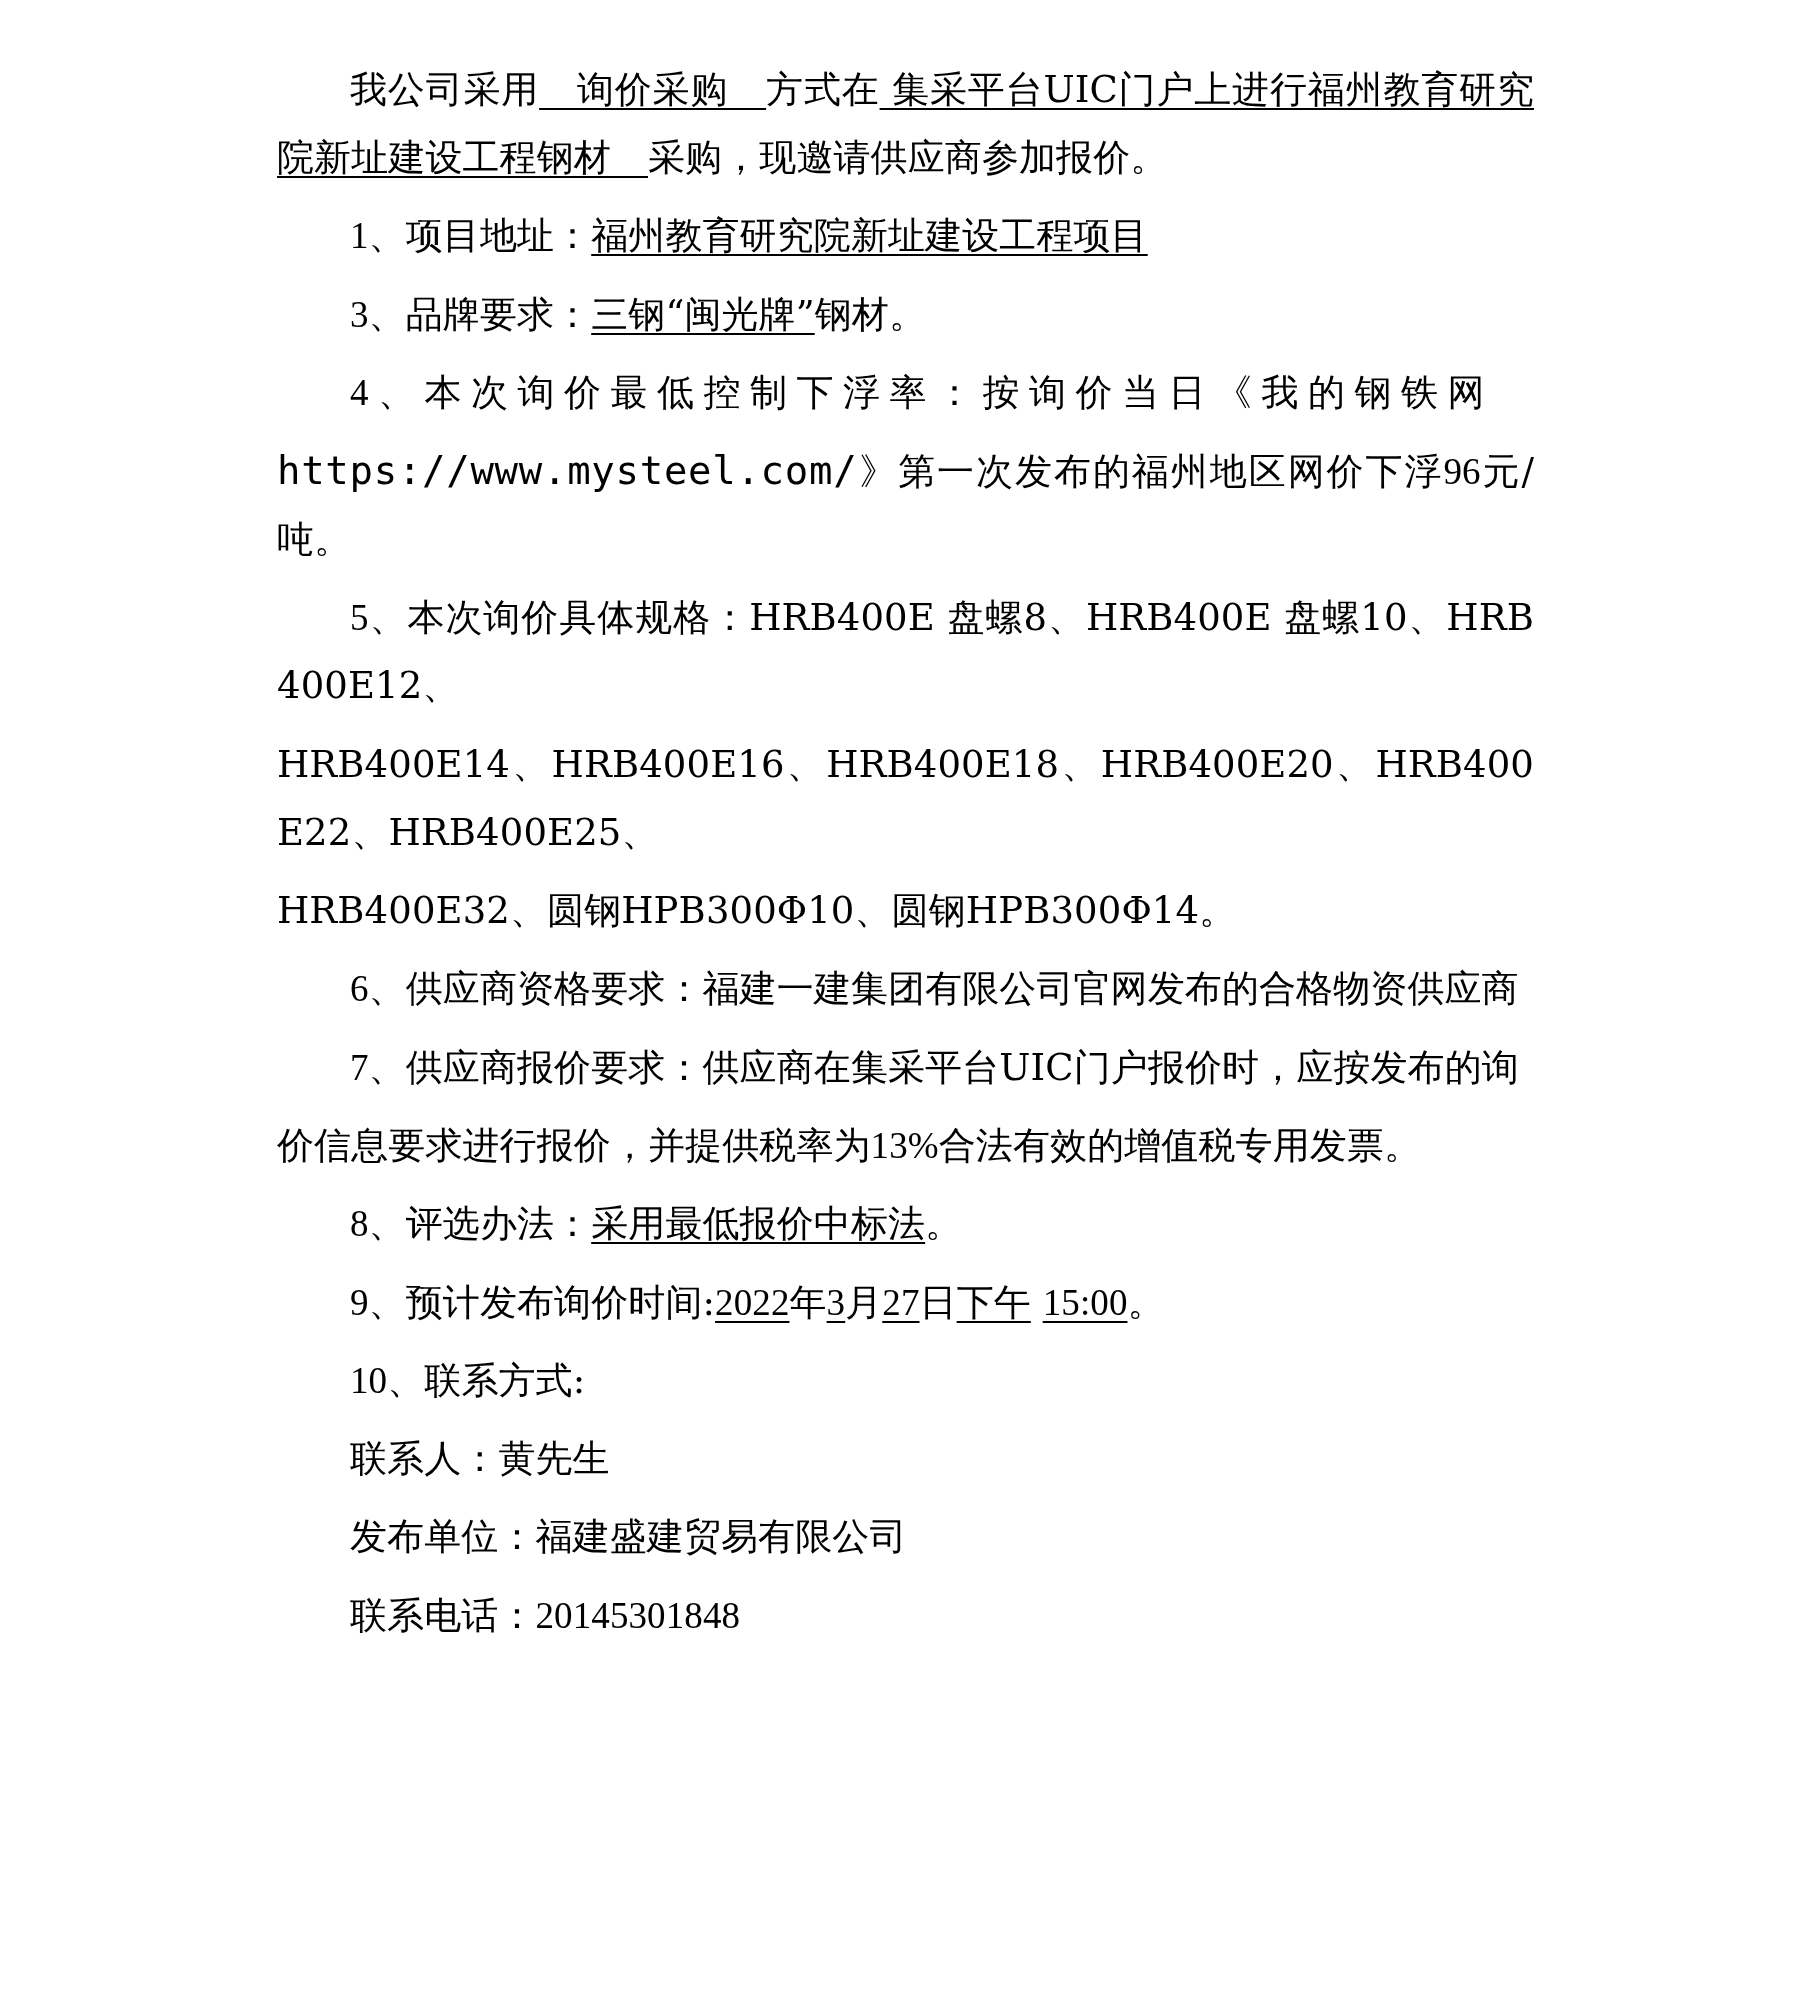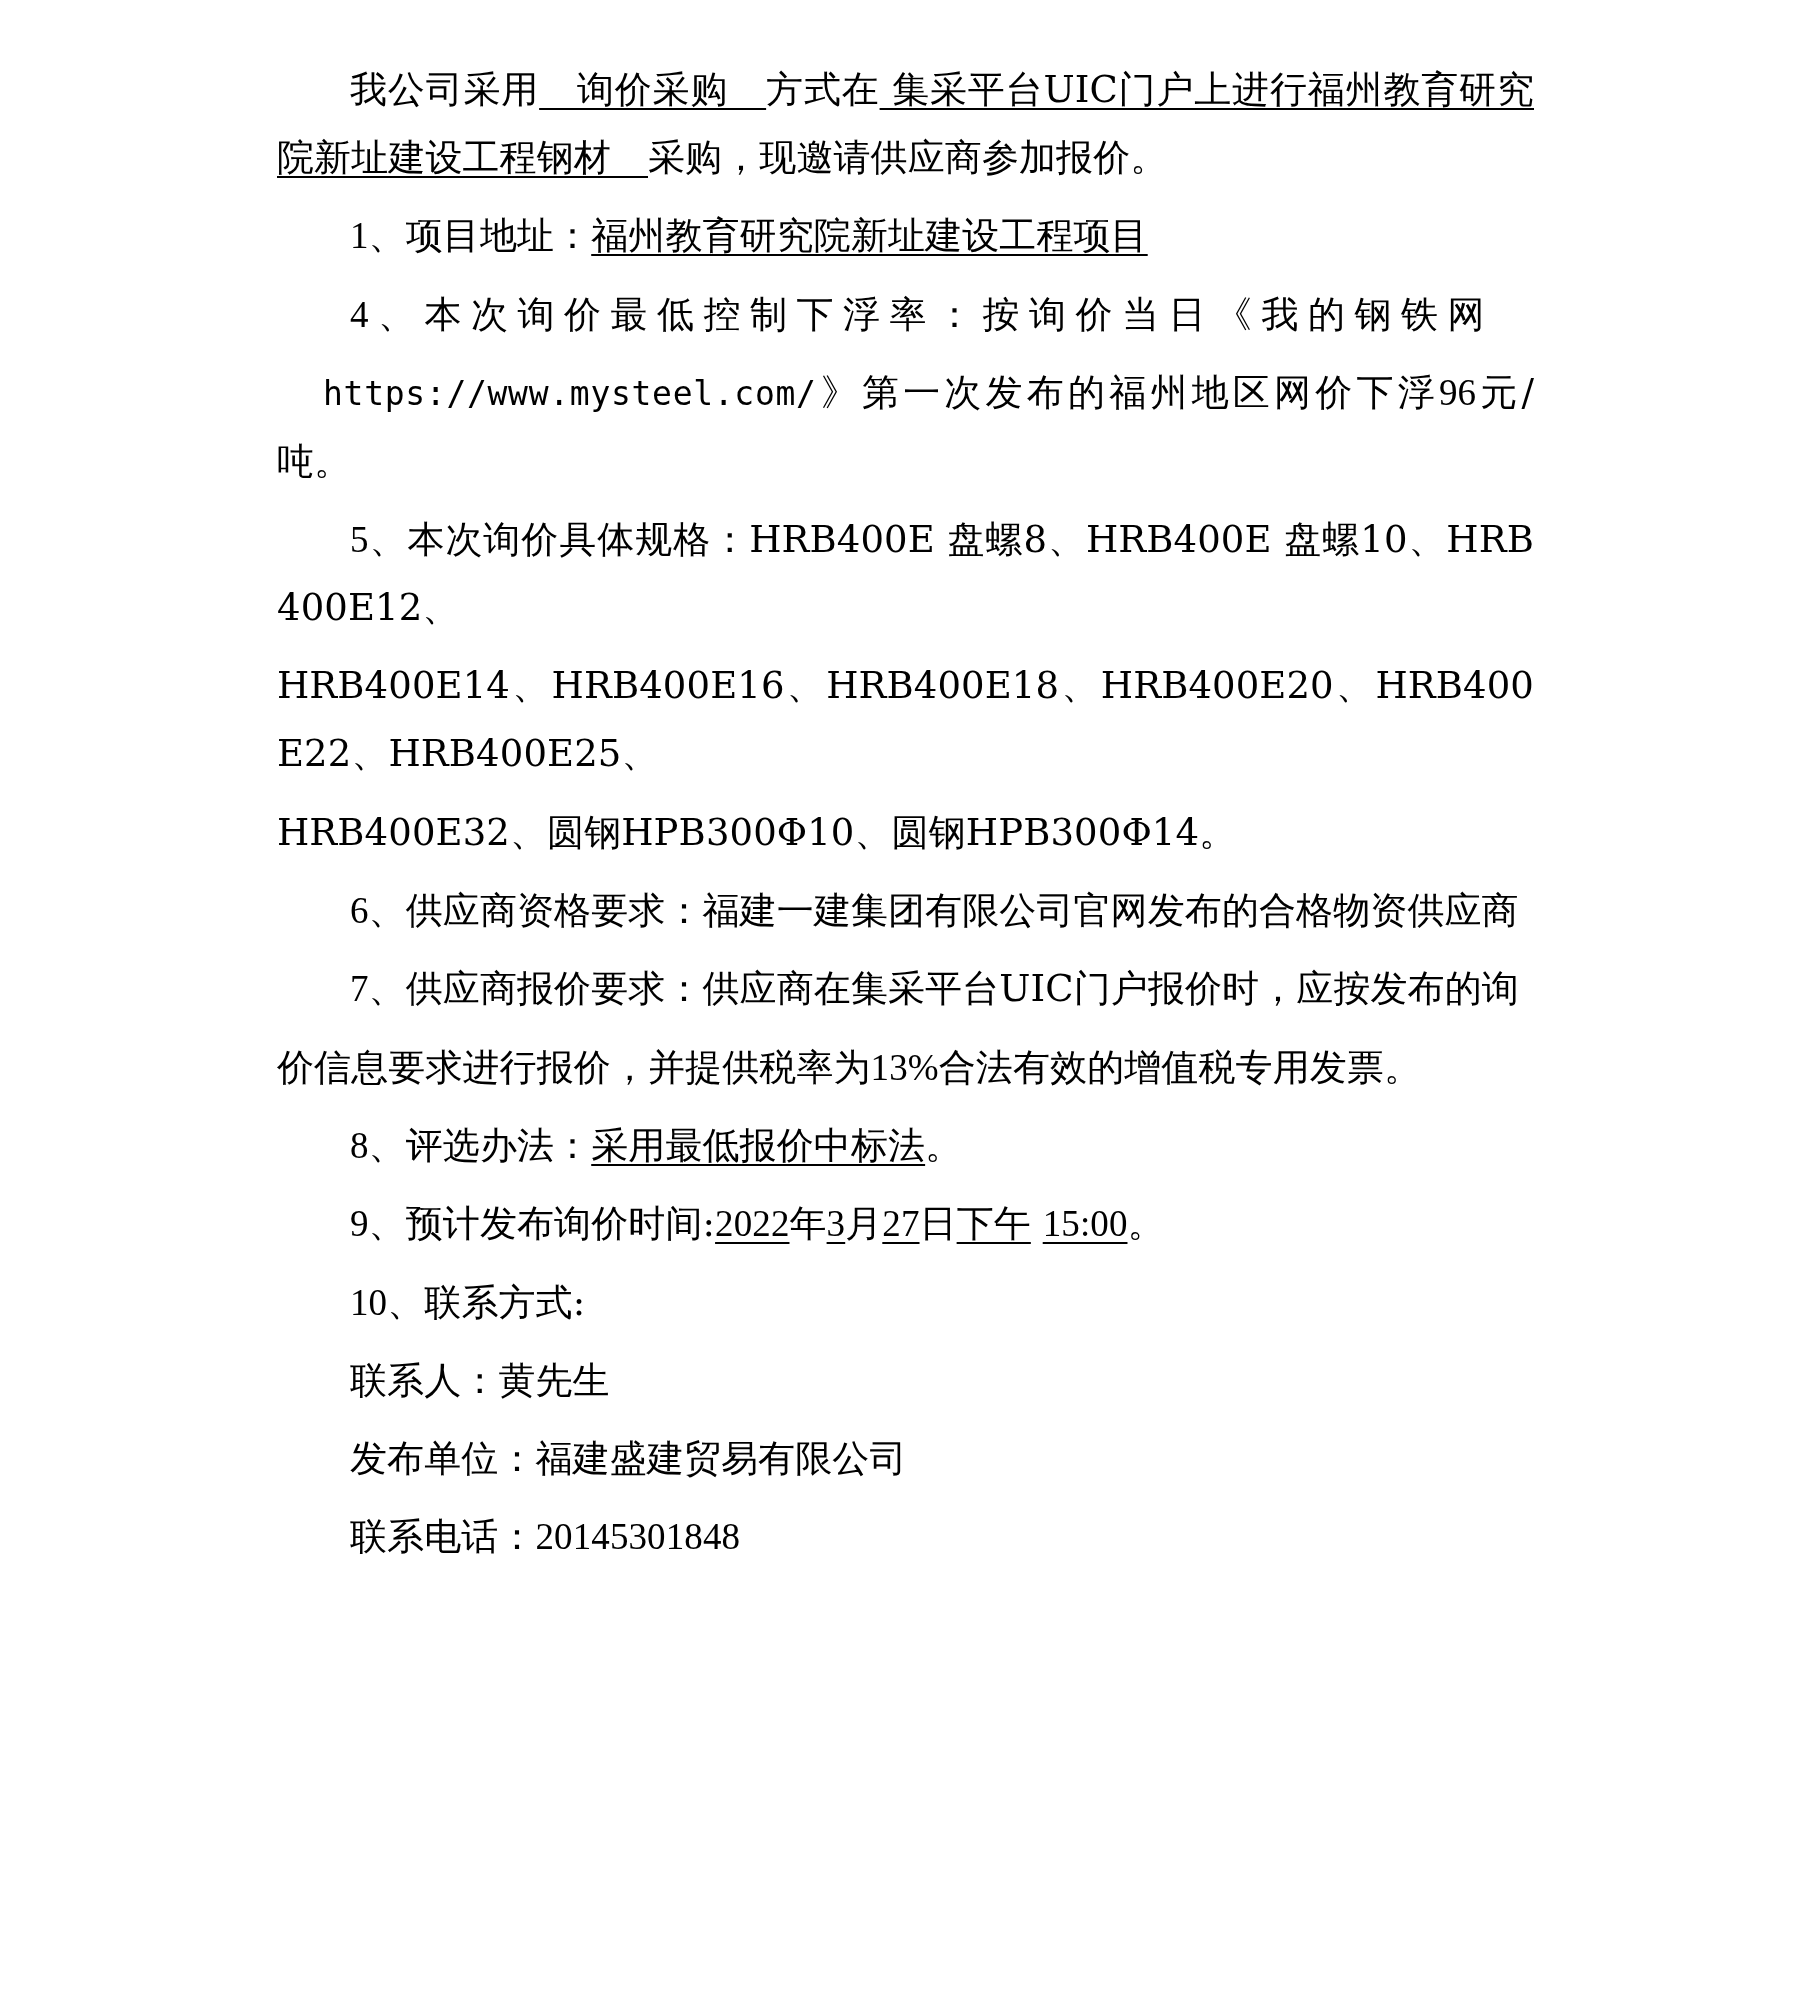--- a/index.html
+++ b/index.html
@@ -52,23 +52,22 @@
   
   .u {
     text-decoration: underline;
     text-underline-offset: 5.9px;
     text-decoration-thickness: 2.2px;
   }
 
   
   .mono {
     font-family: "DejaVu Sans Mono", "Liberation Mono", monospace;
-    font-size: 33px;
+    font-size: 39px;
     letter-spacing: 0.7px;
-    margin-left: 46px;
   }
 
   
   .latin {
     font-family: "Liberation Serif", "DejaVu Serif", serif;
   }
 
   
   .tracked-wide {
     letter-spacing: 9.5px;
@@ -78,20 +77,21 @@
 <body>
 
 <div class="page">
   <div class="text-block">
 
     <p class="para indent"><span>我公司采用</span><span class="u">　询价采购　</span><span>方式在</span><span class="u"> 集采平台UIC门户上进行福州教育研究</span><span class="u">院新址建设工程钢材　</span><span>采购，现邀请供应商参加报价。</span></p>
 
     <p class="para indent"><span class="latin">1、</span><span>项目地址：</span><span class="u">福州教育研究院新址建设工程项目</span></p>
 
 
+    <p class="para indent"><span class="latin">3、</span><span>品牌要求：</span><span class="u">三钢“闽光牌”</span><span>钢材。</span></p>
 
     <p class="para indent tracked-wide"><span class="latin">4、</span><span>本次询价最低控制下浮率：</span><span>按询价当日《我的钢铁网</span></p>
     <p class="para no-indent"><span class="mono">https://www.mysteel.com/</span><span>》第一次发布的福州地区网价下浮</span><span class="latin">96</span><span>元/吨。</span></p>
 
     <p class="para indent"><span class="latin">5、</span><span>本次询价具体规格：</span><span>HRB400E 盘螺8、HRB400E 盘螺10、HRB400E12、</span></p>
     <p class="para no-indent"><span>HRB400E14、HRB400E16、HRB400E18、HRB400E20、HRB400E22、HRB400E25、</span></p>
     <p class="para no-indent"><span>HRB400E32、圆钢HPB300Φ10、圆钢HPB300Φ14。</span></p>
 
     <p class="para indent"><span class="latin">6、</span><span>供应商资格要求：</span><span>福建一建集团有限公司官网发布的合格物资供应商</span></p>
 

